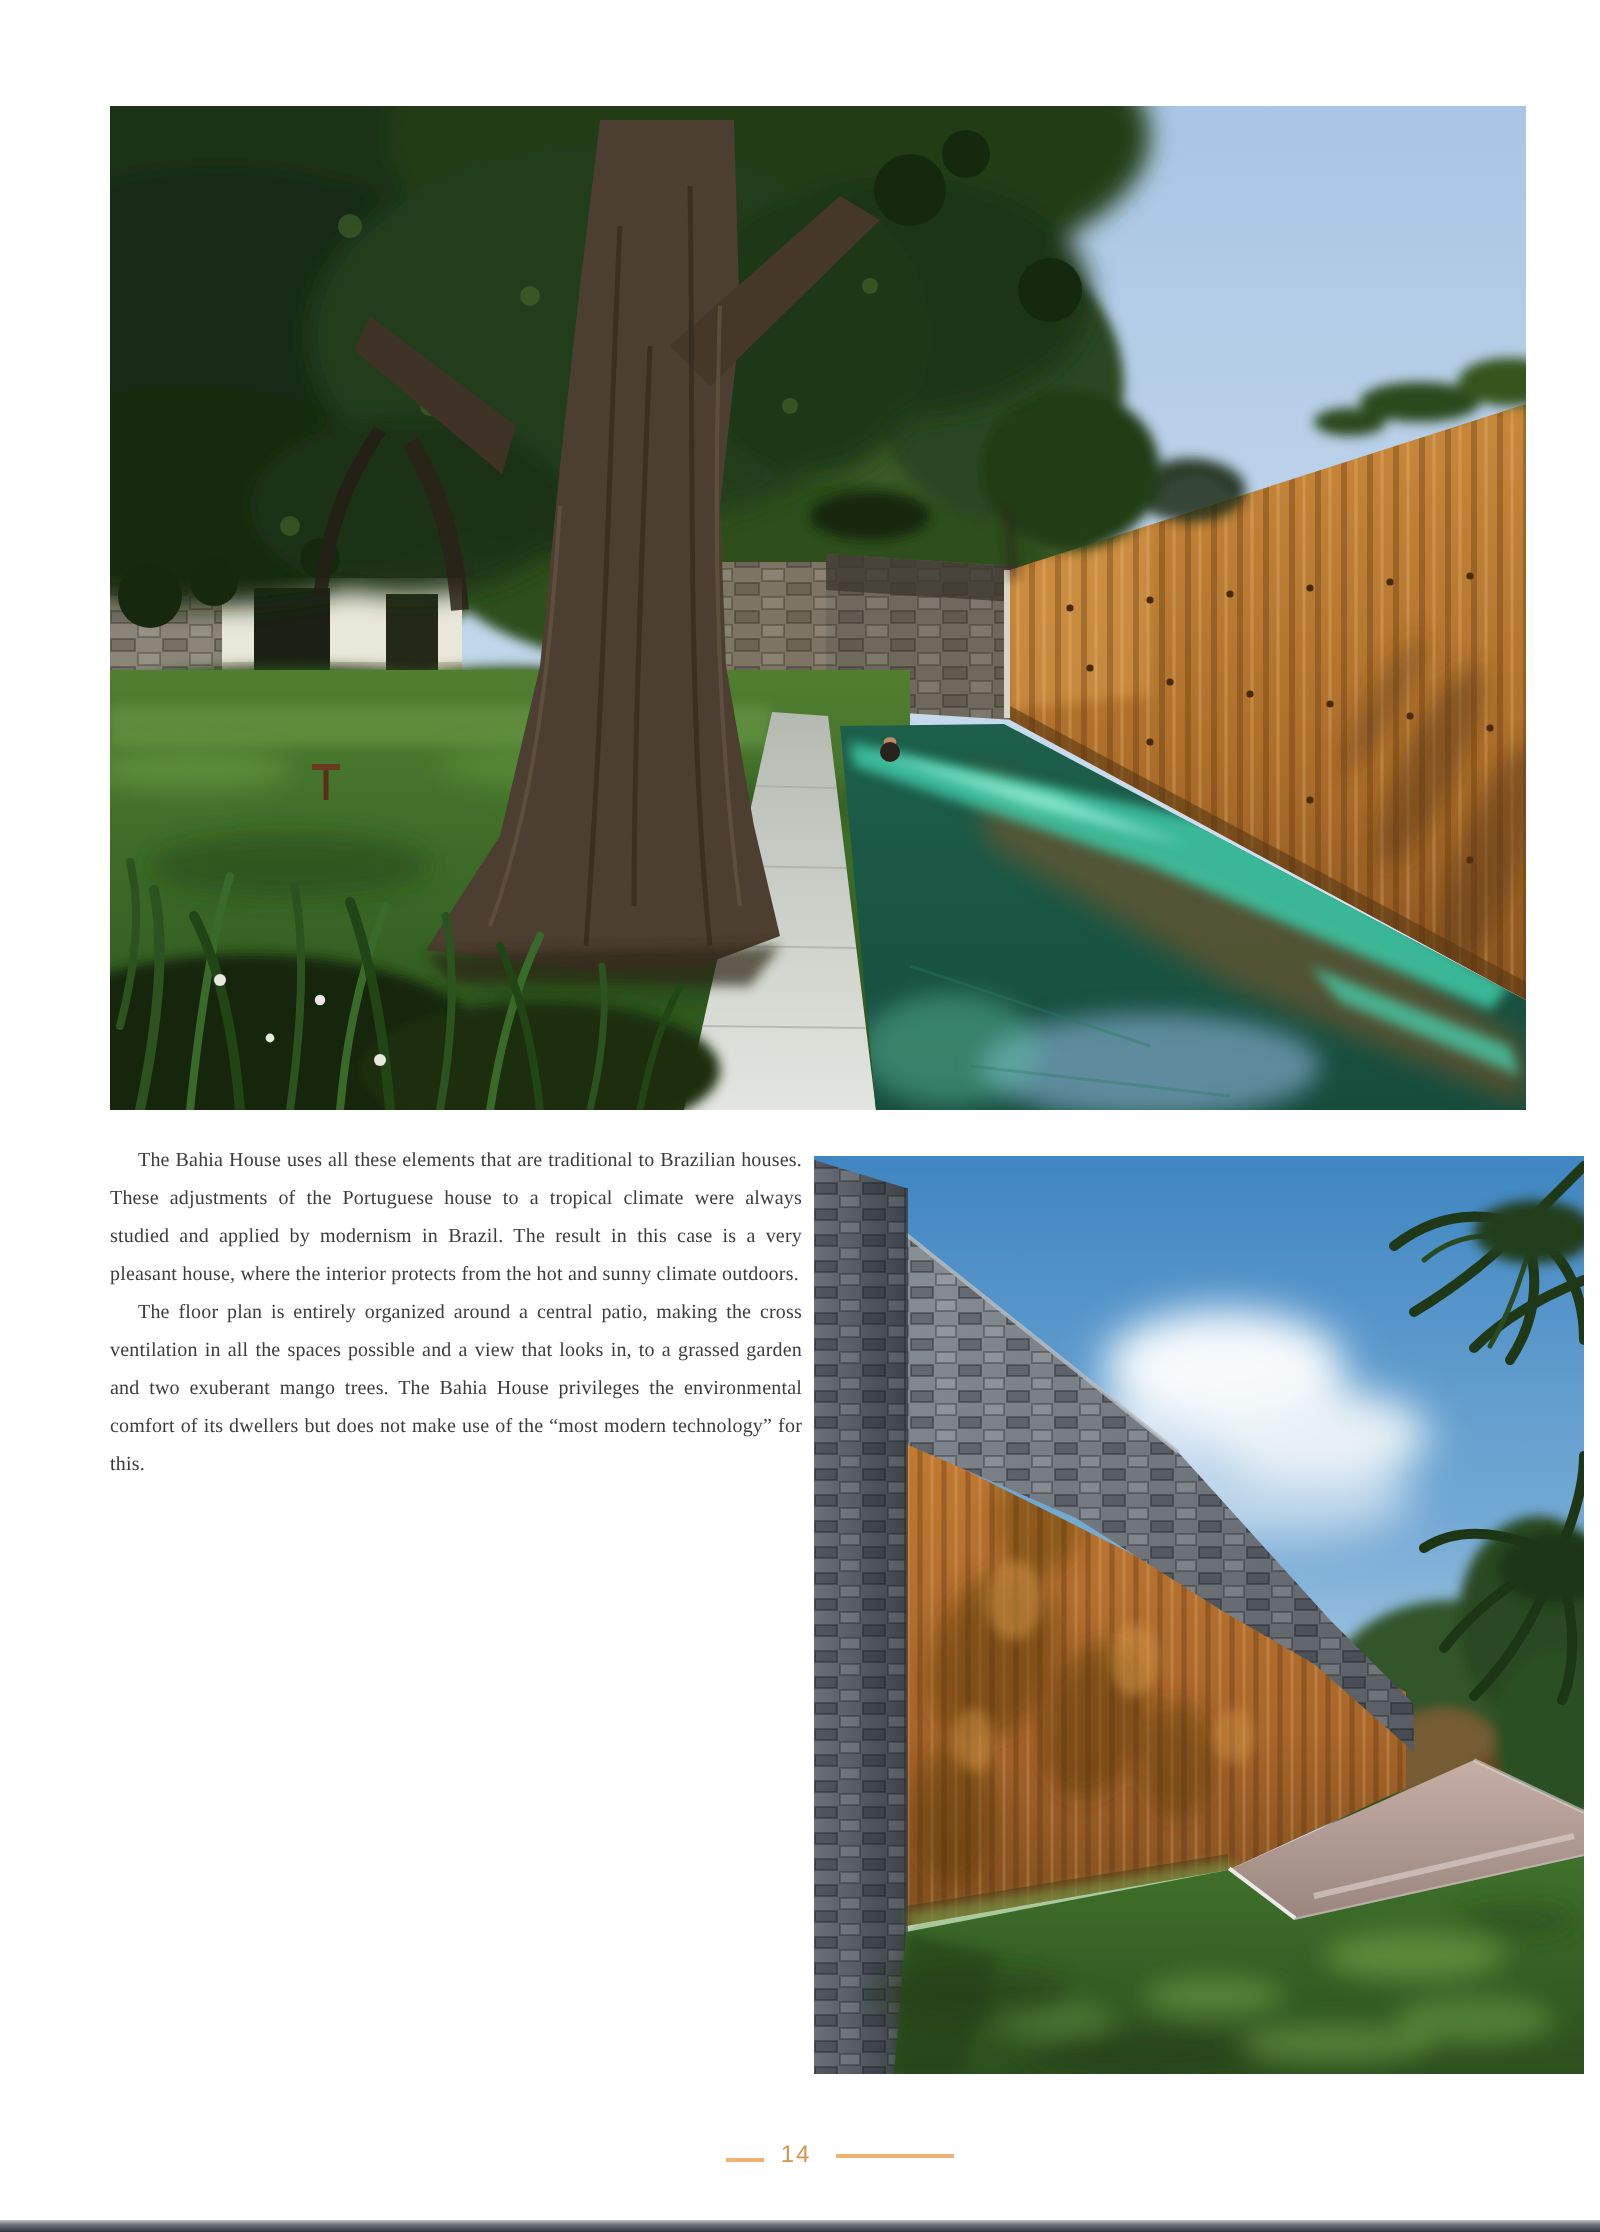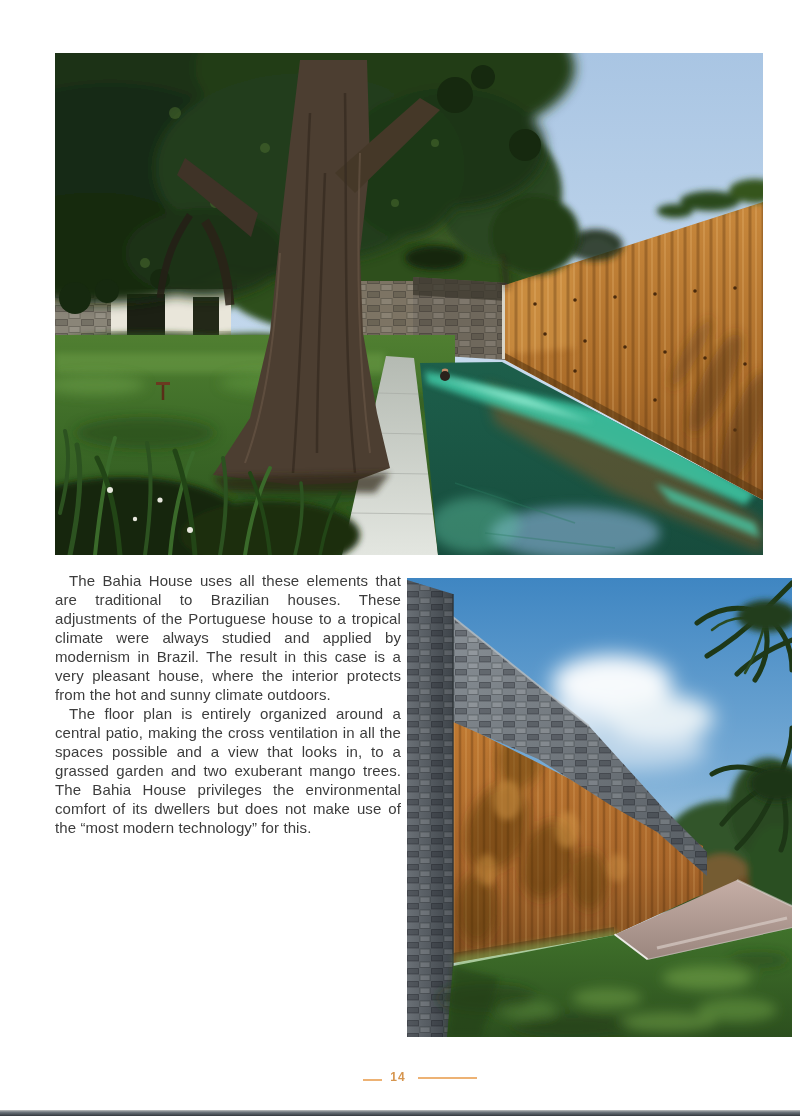--- a/index.html
+++ b/index.html
@@ -6,30 +6,31 @@
   body{
     width:800px;height:1116px;background:#ffffff;position:relative;overflow:hidden;
     font-family:"Liberation Sans", sans-serif;
   }
   .photo{position:absolute;margin:0;padding:0;overflow:hidden;background:#dde6ee;}
   .photo svg{display:block;}
   .photo-top{left:55px;top:53px;width:708px;height:502px;}
   .photo-bottom{left:407px;top:578px;width:385px;height:459px;}
   .text-block{
     position:absolute;left:55px;top:571px;width:346px;
-    font-size:15px;line-height:19px;color:#3c3c3c;text-align:justify;
+    font-size:10px;line-height:19px;color:#3c3c3c;text-align:justify;
     letter-spacing:0.1px;
+    font-family:Liberation Serif, serif;
   }
   .text-block p{margin:0;text-indent:14px;}
   .footer-rule{position:absolute;height:2px;background:#edb274;}
   .rule-short{left:363px;top:1079px;width:19px;}
   .rule-long{left:418px;top:1077px;width:59px;}
   .page-num{
     position:absolute;left:386px;top:1070px;width:24px;text-align:center;
-    font-size:12px;font-weight:bold;color:#d6954e;letter-spacing:1px;
+    font-size:12px;font-weight:normal;color:#d6954e;letter-spacing:1px;
   }
   .bottom-bar{
     position:absolute;left:0;bottom:0;width:800px;height:6px;
     background:linear-gradient(#c2c2c2 0%, #70777e 35%, #33373d 100%);
   }
 </style>
 </head>
 <body>
 
 <div>

